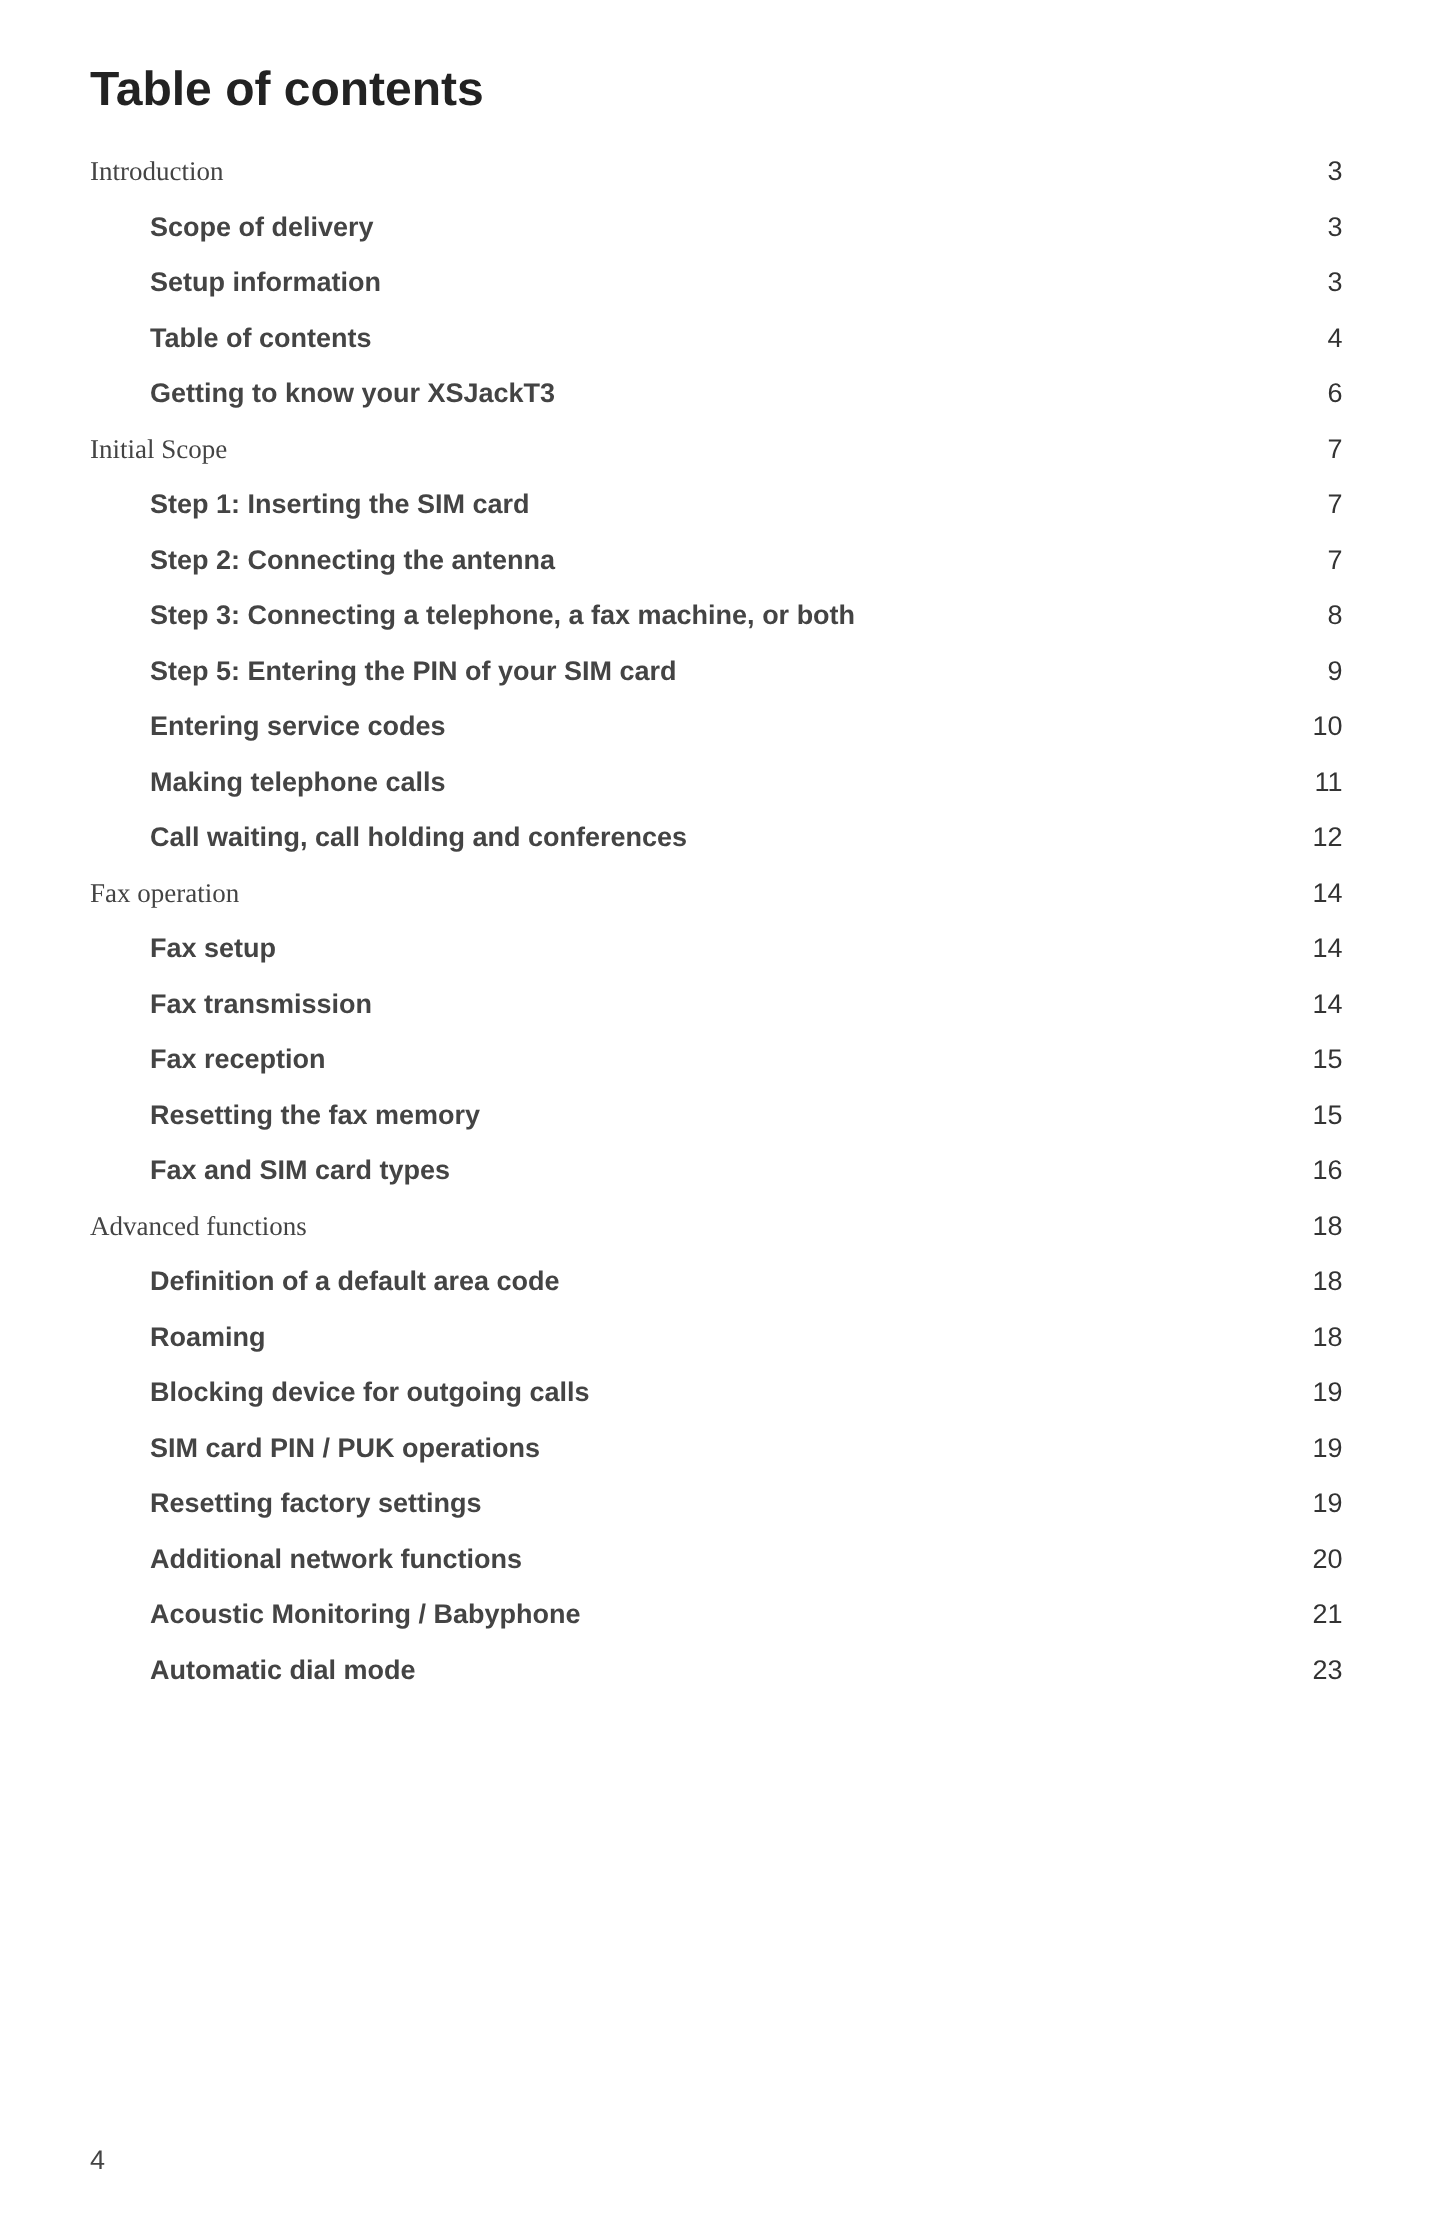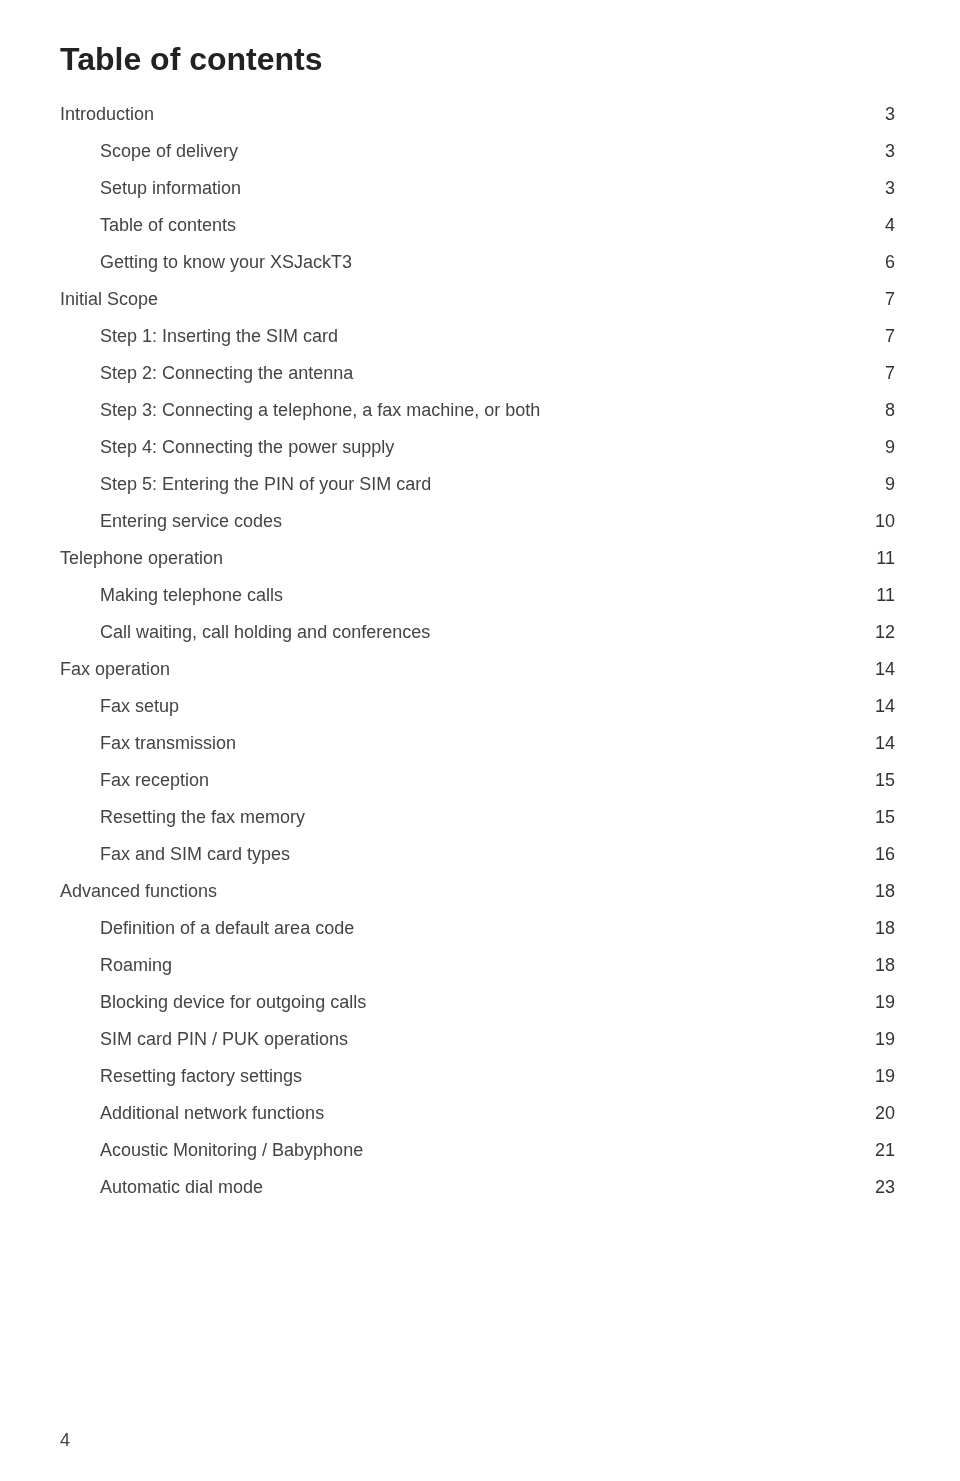--- a/index.html
+++ b/index.html
@@ -41,25 +41,26 @@
     .toc-table tr td:last-child {
       text-align: right;
       width: 50px;
       padding-right: 5px;
     }
 
     .level1 td:first-child {
       padding-left: 0px;
       font-weight: normal;
       color: #444444;
+      font-family: Liberation Serif, serif;
     }
 
     .level2 td:first-child {
       padding-left: 40px;
-      font-weight: normal;
+      font-weight: bold;
       color: #444444;
     }
 
     .page-number-bottom {
       position: absolute;
       bottom: 30px;
       left: 60px;
       font-size: 18px;
       color: #444444;
     }
@@ -101,34 +102,26 @@
       </tr>
       <tr class="level2">
         <td>Step 2: Connecting the antenna</td>
         <td>7</td>
       </tr>
       <tr class="level2">
         <td>Step 3: Connecting a telephone, a fax machine, or both</td>
         <td>8</td>
       </tr>
       <tr class="level2">
-        <td>Step 4: Connecting the power supply</td>
-        <td>9</td>
-      </tr>
-      <tr class="level2">
         <td>Step 5: Entering the PIN of your SIM card</td>
         <td>9</td>
       </tr>
       <tr class="level2">
         <td>Entering service codes</td>
         <td>10</td>
-      </tr>
-      <tr class="level1">
-        <td>Telephone operation</td>
-        <td>11</td>
       </tr>
       <tr class="level2">
         <td>Making telephone calls</td>
         <td>11</td>
       </tr>
       <tr class="level2">
         <td>Call waiting, call holding and conferences</td>
         <td>12</td>
       </tr>
       <tr class="level1">

